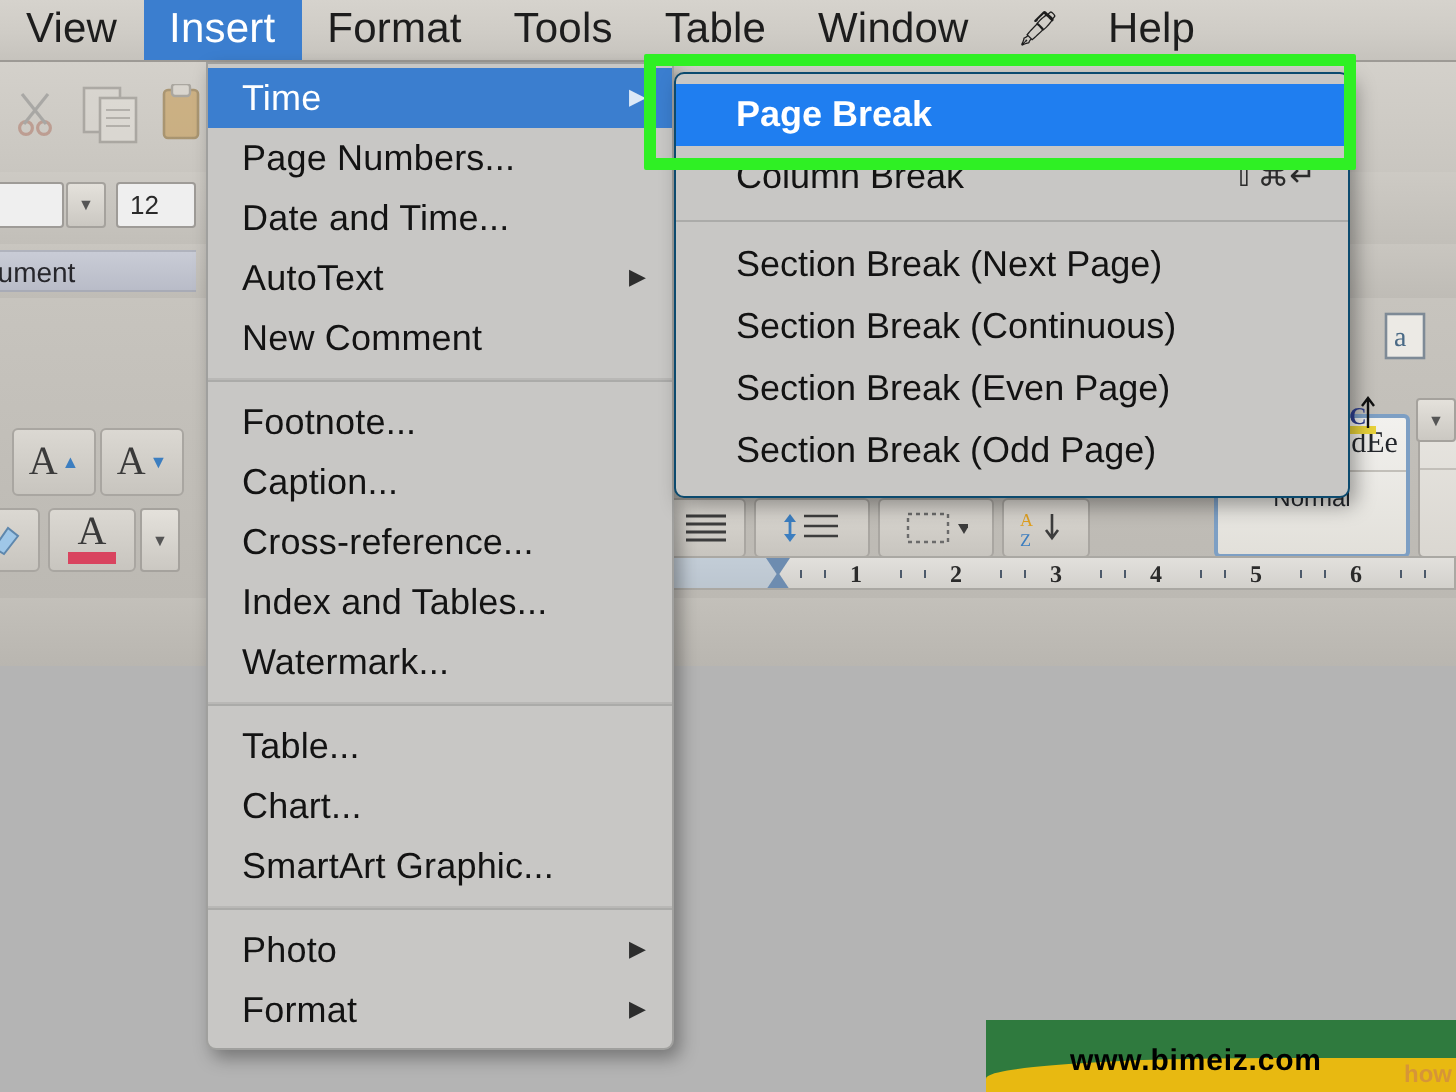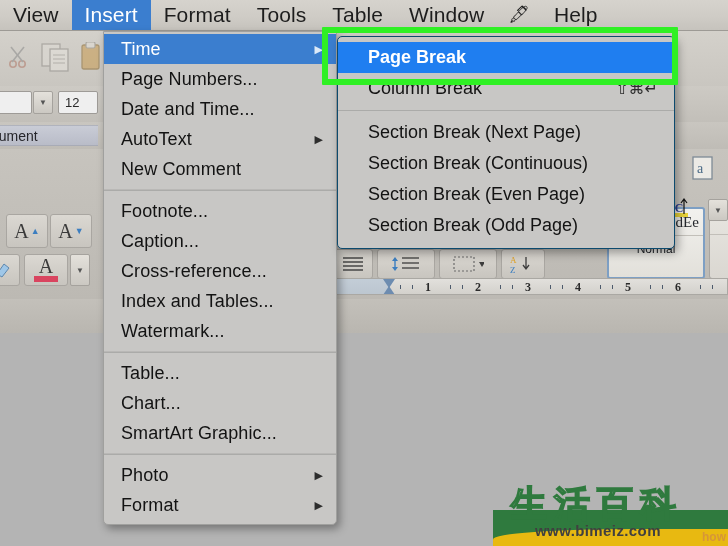--- a/index.html
+++ b/index.html
@@ -150,21 +150,21 @@
   #watermark .band:after{
     content:"";position:absolute;left:0;bottom:0;width:235px;height:17px;background:#e8b911;
     border-radius:60% 0 0 0;
   }
   #watermark .cn{
     position:absolute;left:18px;top:2px;font-size:36px;letter-spacing:7px;
     color:transparent;-webkit-text-stroke:1.5px #2f7a3e;
     font-family:"DejaVu Sans",sans-serif;font-weight:bold;
   }
   #watermark .url{
-    position:absolute;left:42px;top:44px;font-size:15px;color:#404040;font-weight:bold;
+    position:absolute;left:42px;top:44px;font-size:15px;color:#000000;font-weight:bold;
     letter-spacing:.4px;
   }
   #watermark .how{
     position:absolute;right:2px;bottom:2px;font-size:12px;color:#d08a46;opacity:.75;font-weight:bold;
   }
 </style>
 </head>
 <body>
 
 <div id="appbody">
@@ -443,16 +443,15 @@
   </div>
   <div class="si">
     <span>Section Break (Odd Page)</span>
   </div>
 </div>
 
 <div id="greenbox"></div>
 
 <div id="watermark">
   <div class="band"></div>
-  <div class="cn">生活百科</div>
   <div class="url">www.bimeiz.com</div>
   <div class="how">how</div>
 </div>
 
 </body></html>

